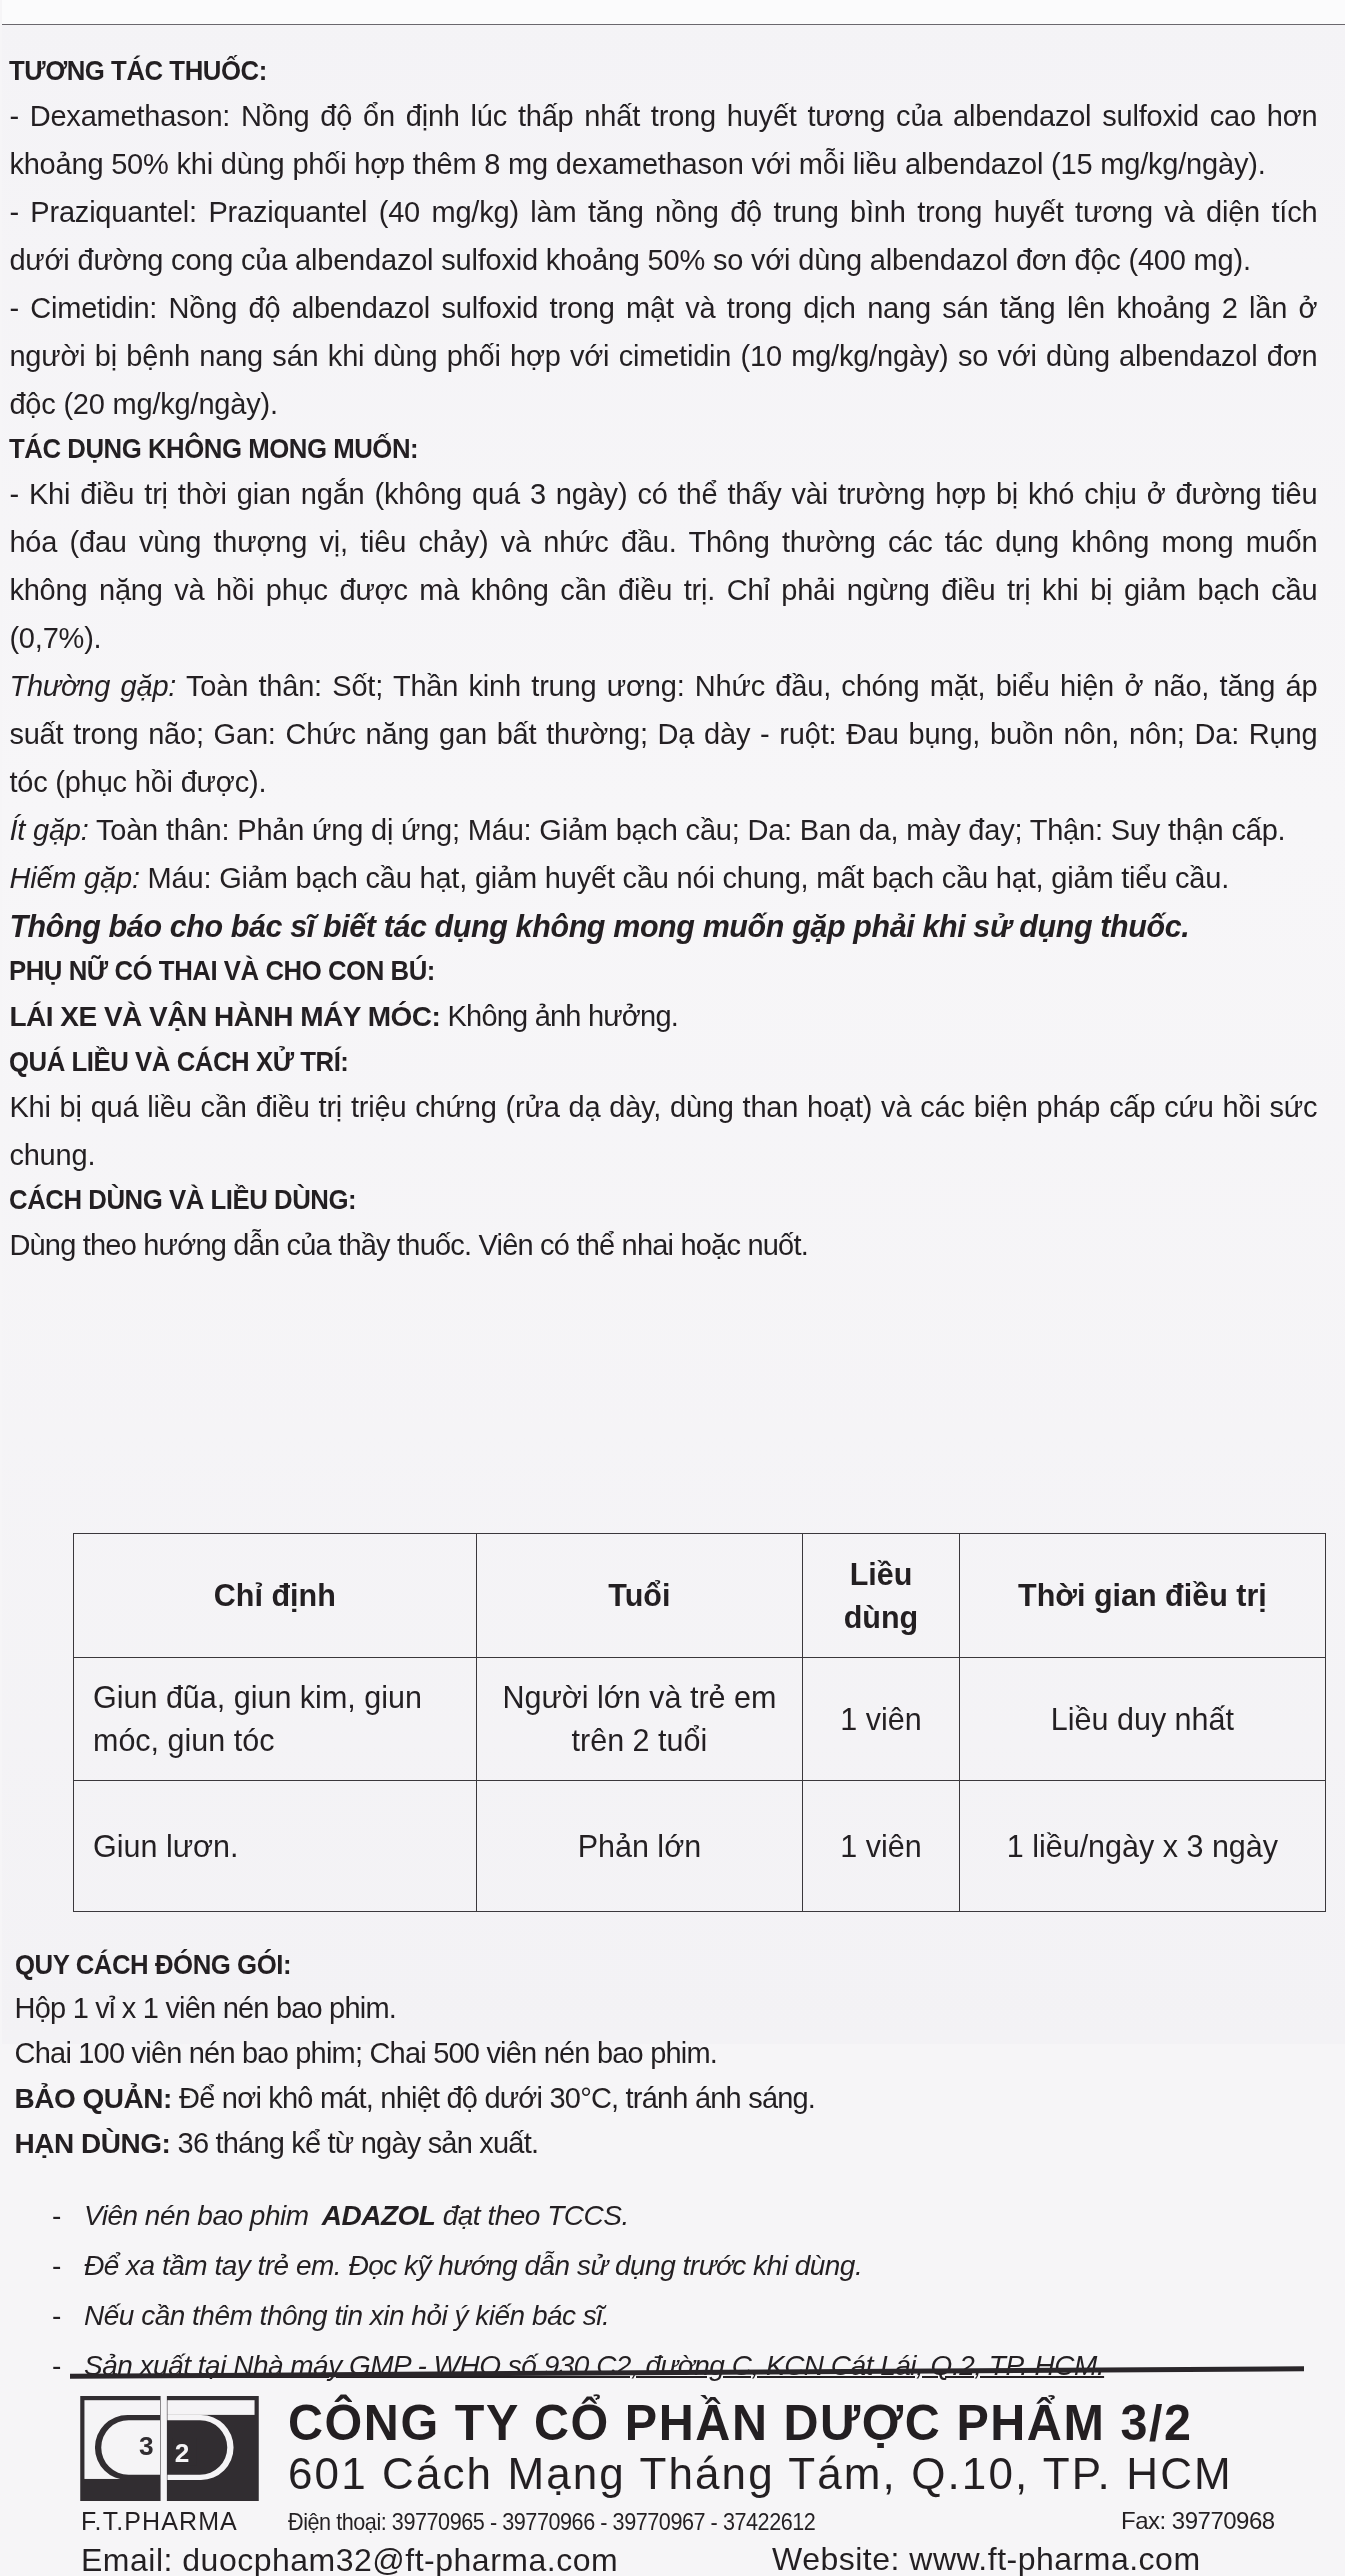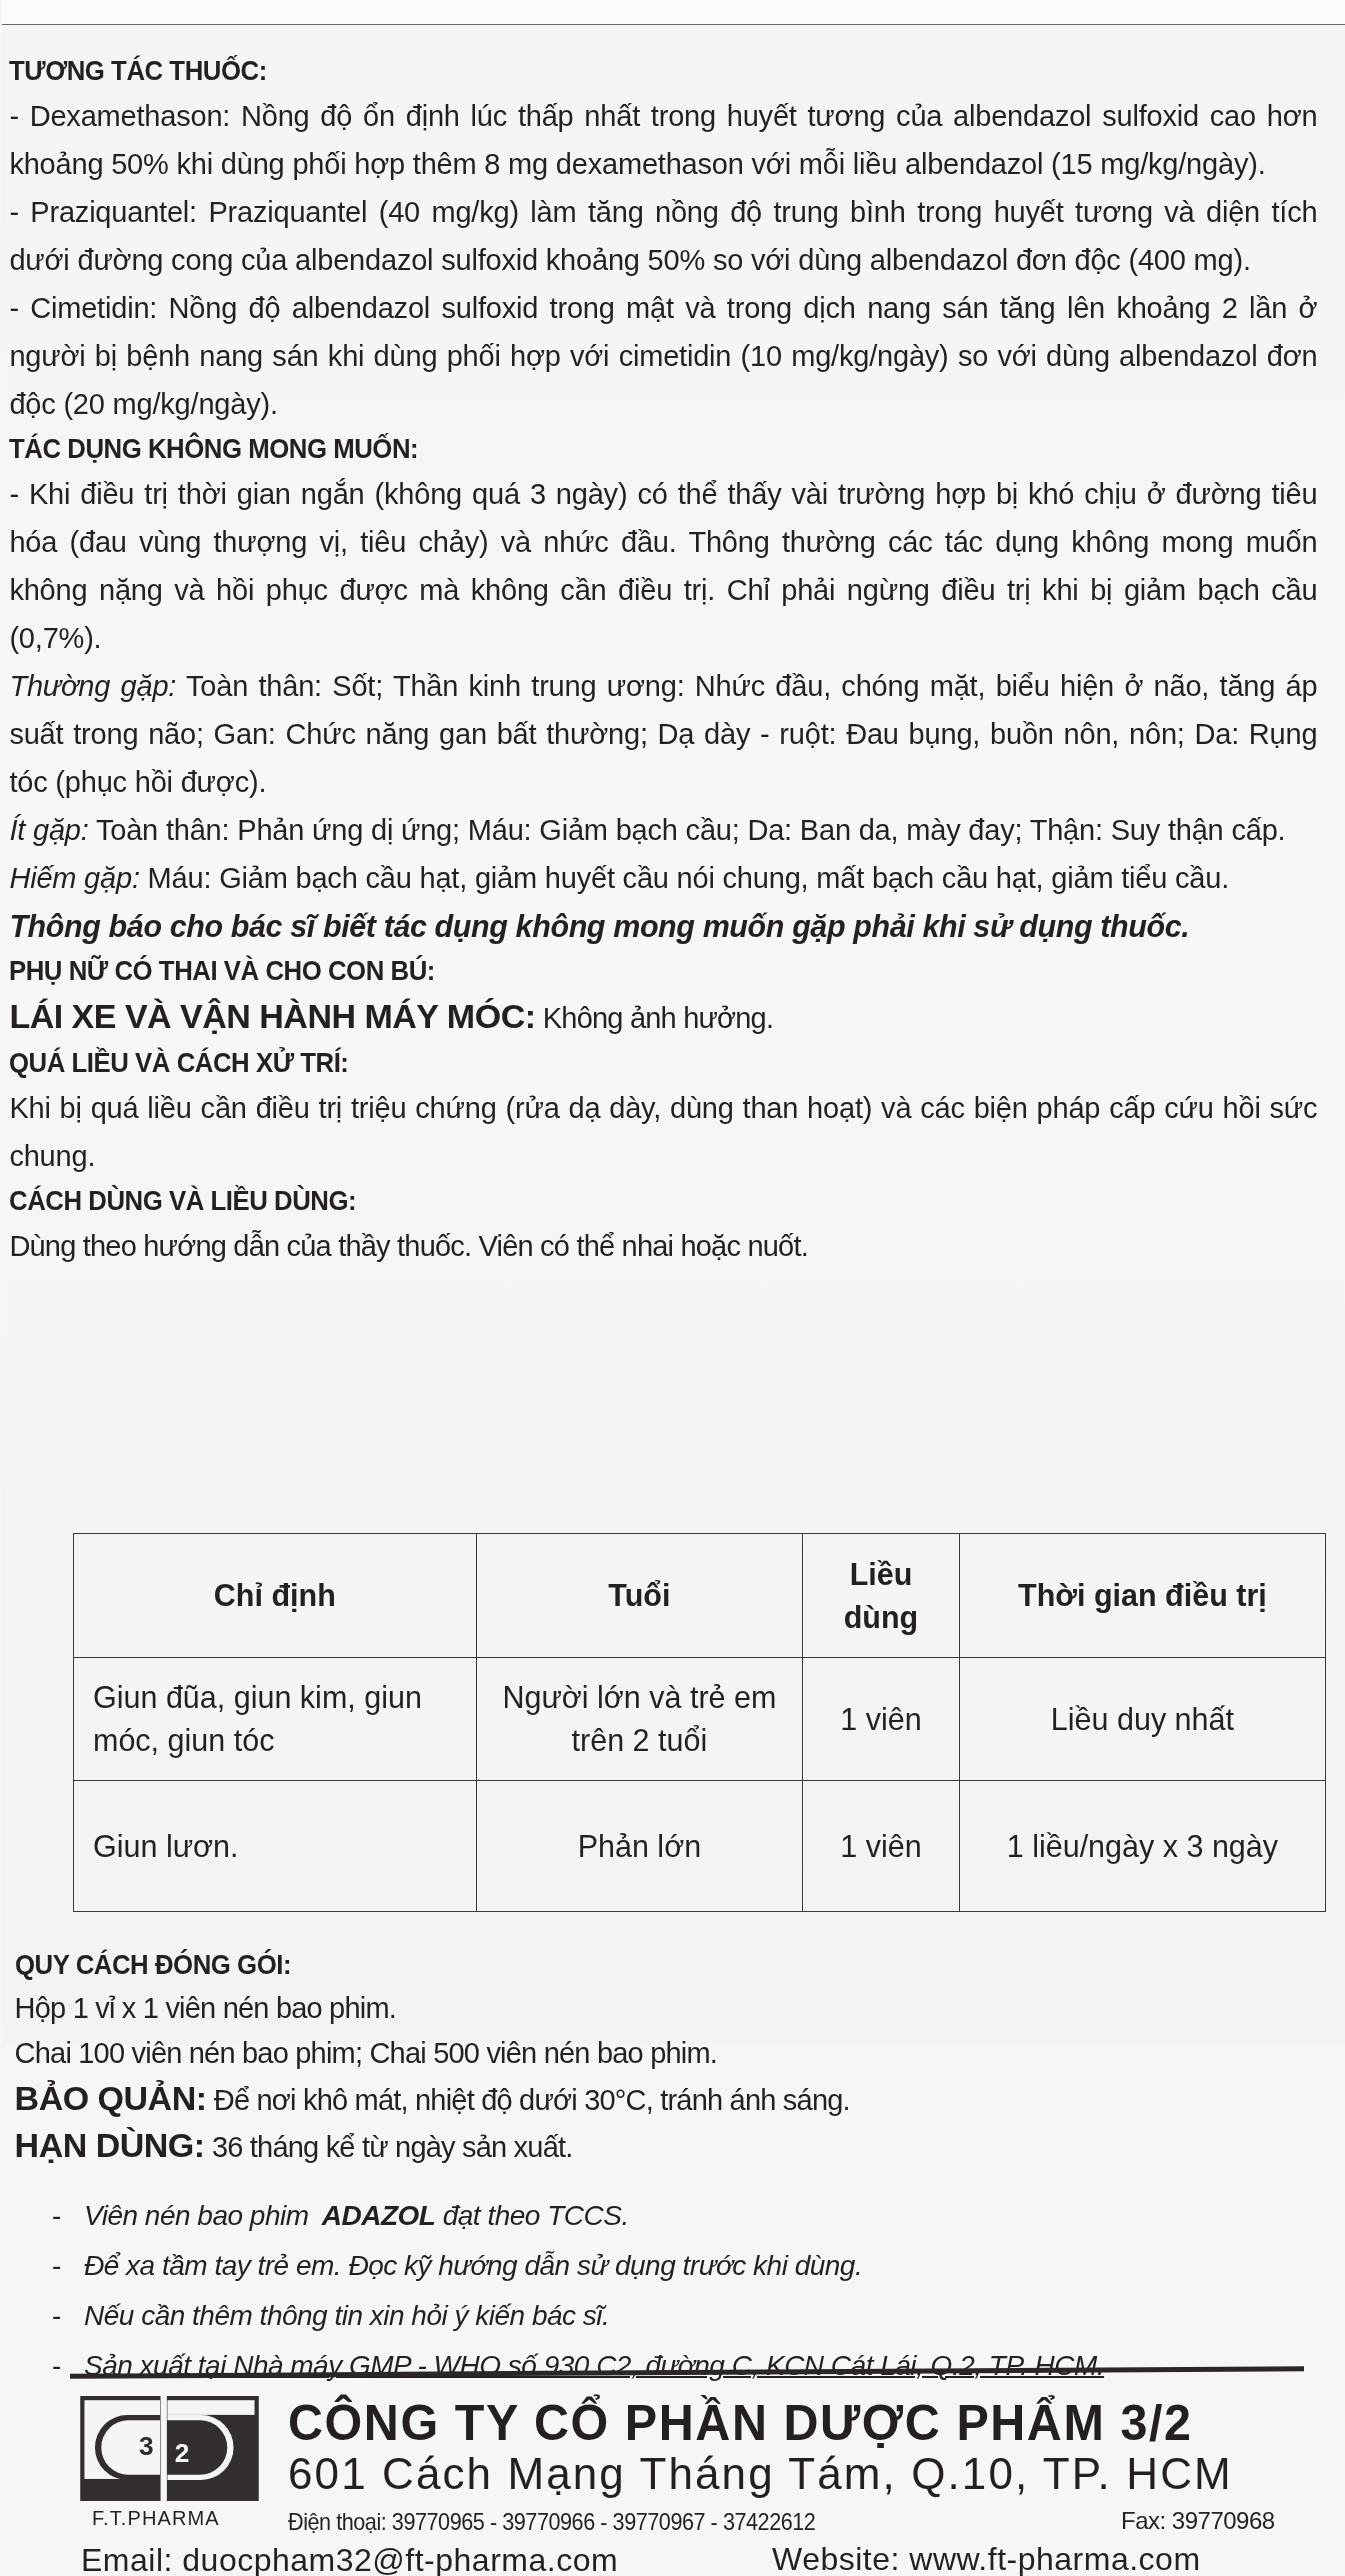--- a/index.html
+++ b/index.html
@@ -24,21 +24,21 @@
     font-weight: bold; font-size: 28px; letter-spacing: -0.5px;
     line-height: 42px; transform: scaleX(0.92); transform-origin: left;
     white-space: nowrap;
   }
   .txt {
     font-size: 29px; line-height: 48px; text-align: justify;
     letter-spacing: -0.2px;
   }
   .txt-tight { letter-spacing: -0.8px; }
   .em { font-style: italic; }
-  .lead-bold { font-weight: bold; font-size: 34px; letter-spacing: -0.5px; }
+  .lead-bold { font-weight: bold; font-size: 28px; letter-spacing: -0.5px; }
   .note-bold {
     font-weight: bold; font-style: italic; font-size: 30.5px; line-height: 48px;
     letter-spacing: -0.4px;
   }
 
   
   .dose-table {
     position: absolute; left: 51px; top: 1533px; width: 1253px; height: 379px;
     border-collapse: collapse; table-layout: fixed; margin-left: 20px;
   }
@@ -63,22 +63,22 @@
   .rule {
     position: absolute; left: 68px; top: 2370px; width: 1234px; height: 5.3px;
     background: #2a262a; transform: rotate(-0.35deg);
   }
 
   
   .logo {
     position: absolute; left: 78px; top: 2396px; width: 179px; height: 105px;
   }
   .logo-caption {
-    position: absolute; left: 79px; top: 2507px; font-size: 20px;
-    letter-spacing: 1.1px; white-space: nowrap; margin-left: 11px;
+    position: absolute; left: 79px; top: 2507px; font-size: 25px;
+    letter-spacing: 1.1px; white-space: nowrap;
   }
   .company {
     position: absolute; left: 286px; top: 2394px; font-weight: bold;
     font-size: 50px; letter-spacing: 1.6px; white-space: nowrap;
     transform: scaleX(0.97); transform-origin: left;
   }
   .address {
     position: absolute; left: 286px; top: 2449px; font-size: 44px;
     letter-spacing: 2.1px; white-space: nowrap;
   }

